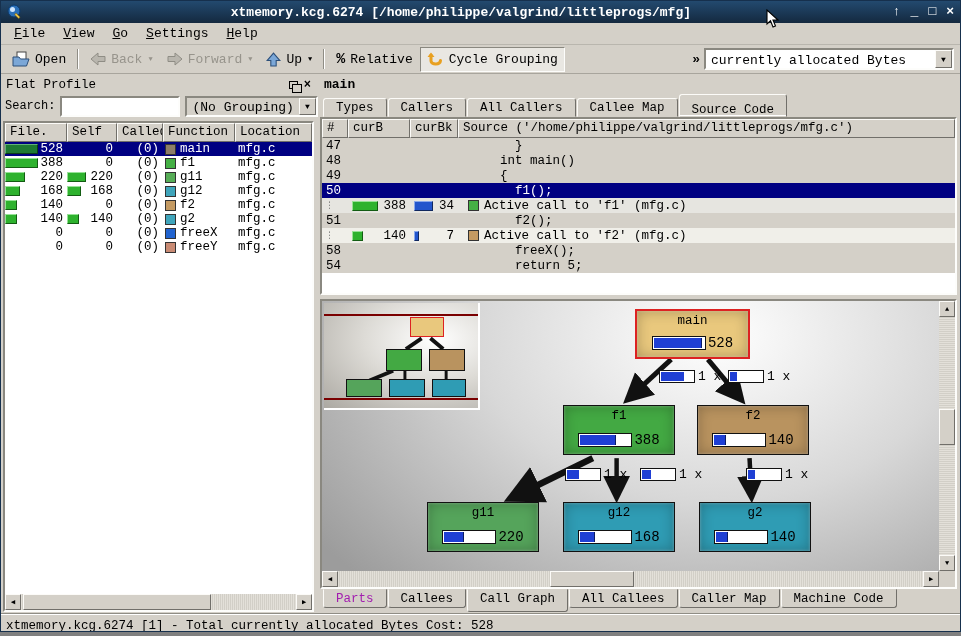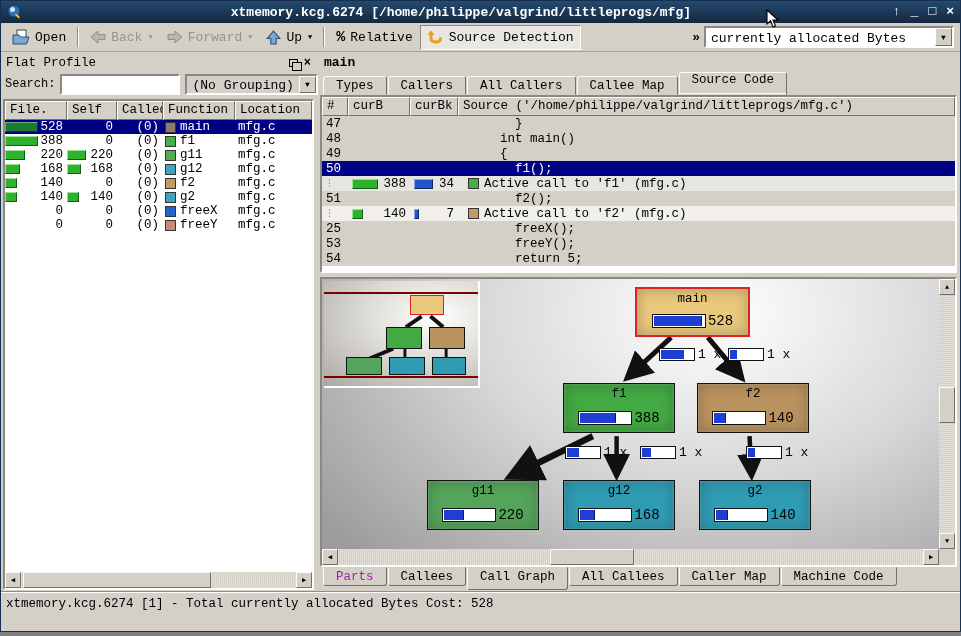--- a/index.html
+++ b/index.html
@@ -82,21 +82,21 @@
             border:1px solid; border-color:#fcfbf8 #716f6a #716f6a #fcfbf8; background:#d4d0c8; flex:0 0 auto; }
   .sb-track { position:relative; flex:1; background:repeating-linear-gradient(90deg,#e3e0d9 0 1px,#d2cfc7 1px 2px); }
   .sb-thumb { position:absolute; background:#d4d0c8; border:1px solid; border-color:#fcfbf8 #716f6a #716f6a #fcfbf8; }
 
   
   .view-heading { height:20px; font-weight:bold; font-size:13px; padding:3px 2px 0 4px; }
   .tabbar { height:23px; display:flex; align-items:flex-end; padding-left:3px; gap:1px; }
   .tab { padding:2px 12px; height:19px; font-size:12.5px; white-space:nowrap;
          border:1px solid; border-color:#fcfbf8 #716f6a transparent #fcfbf8; background:#d4d0c8;
          border-top-left-radius:3px; border-top-right-radius:3px; }
-  .tab.active { height:23px; padding-top:0; box-shadow:0 -1px 0 #fff inset; }
+  .tab.active { height:23px; padding-top:8px; box-shadow:0 -1px 0 #fff inset; }
   .tabbar-bottom { height:24px; display:flex; align-items:flex-start; padding-left:3px; gap:1px; }
   .tab-b { padding:2px 12px; height:19px; font-size:12.5px; white-space:nowrap;
            border:1px solid; border-color:transparent #716f6a #716f6a #fcfbf8; background:#d4d0c8;
            border-bottom-left-radius:3px; border-bottom-right-radius:3px; }
   .tab-b.active { height:23px; }
   .tab-b.disabled { color:#a21caf; }
 
   
   .src-frame { flex:0 0 178px; display:flex; flex-direction:column; background:#fff; overflow:hidden;
                border:2px solid; border-color:#8a8880 #fdfdfb #fdfdfb #8a8880; }
@@ -173,20 +173,27 @@
     </svg>
     <div class="tb-title">xtmemory.kcg.6274 [/home/philippe/valgrind/littleprogs/mfg]</div>
     <div class="tb-controls">
       <span>↑</span>
       <span>_</span>
       <span>□</span>
       <span>×</span>
     </div>
   </div>
 
+  <div class="menubar" id="menubar">
+      <div class="menu-item">File</div>
+      <div class="menu-item">View</div>
+      <div class="menu-item">Go</div>
+      <div class="menu-item">Settings</div>
+      <div class="menu-item">Help</div>
+    </div>
 
   <div class="toolbar">
     <div class="tbtn">
       <svg width="18" height="16" viewBox="0 0 18 16">
         <rect x="5" y="1" width="9" height="9" fill="#fff" stroke="#444"></rect>
         <path d="M1 6 h6 l1.5 2 H17 l-2.5 7 H1 Z" fill="#7ba7d7" stroke="#2c4f79"></path>
       </svg>
       <span>Open</span>
     </div>
     <div class="tsep"></div>
@@ -214,21 +221,21 @@
     <div class="tsep"></div>
     <div class="tbtn">
       <span class="pct-glyph">%</span>
       <span>Relative</span>
     </div>
     <div class="tbtn checked">
       <svg width="17" height="15" viewBox="0 0 17 15">
         <path d="M4 3 L4 9 M4 9 C4 12.5 13 13.5 13.5 8.5" fill="none" stroke="#e8a020" stroke-width="3" stroke-linecap="round"></path>
         <path d="M4 0.5 L0.5 5 H7.5 Z" fill="#e8a020"></path>
       </svg>
-      <span>Source Detection</span>
+      <span>Cycle Grouping</span>
     </div>
     <div class="toolbar-spacer"></div>
     <span class="overflow-chevron">»</span>
     <div class="combo event-combo">
       <span class="combo-text">currently allocated Bytes</span>
       <span class="combo-btn">▼</span>
     </div>
   </div>
 
   <div class="content">
@@ -464,30 +471,24 @@
               <div class="src-cbar">
                 <span class="bbar" style="width: 5px;"></span>
                 <span class="v">7</span>
               </div>
               <div class="src-calltext">
                 <span class="fn-icon" style="background: rgb(196, 154, 98);"></span>
                 <span>Active call to 'f2' (mfg.c)</span>
               </div>
             </div>
             <div class="src-row">
-              <div class="src-num">25</div>
+              <div class="src-num">58</div>
               <div></div>
               <div></div>
               <div class="src-code">  freeX();</div>
-            </div>
-            <div class="src-row">
-              <div class="src-num">53</div>
-              <div></div>
-              <div></div>
-              <div class="src-code">  freeY();</div>
             </div>
             <div class="src-row">
               <div class="src-num">54</div>
               <div></div>
               <div></div>
               <div class="src-code">  return 5;</div>
             </div>
             <div class="src-filler"></div>
           </div>
       </div>

